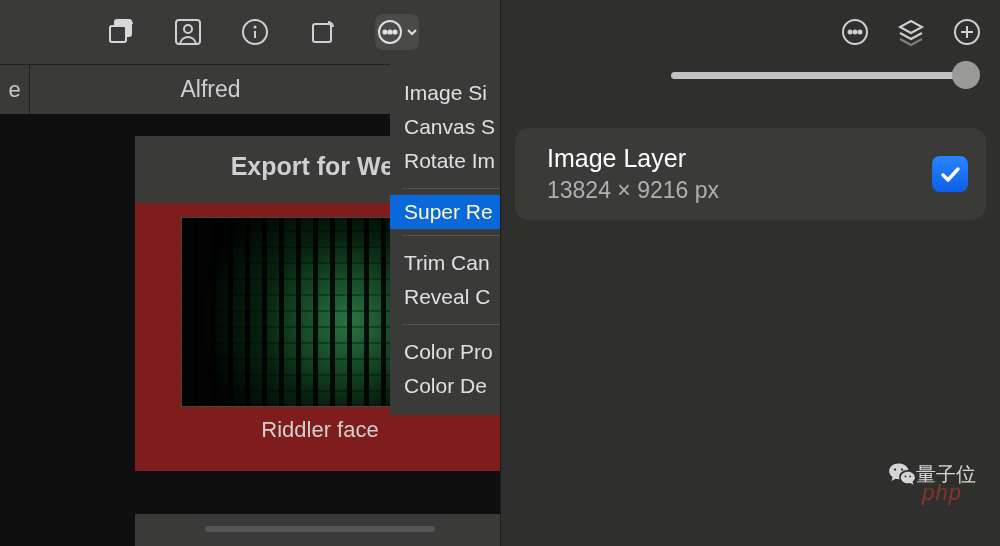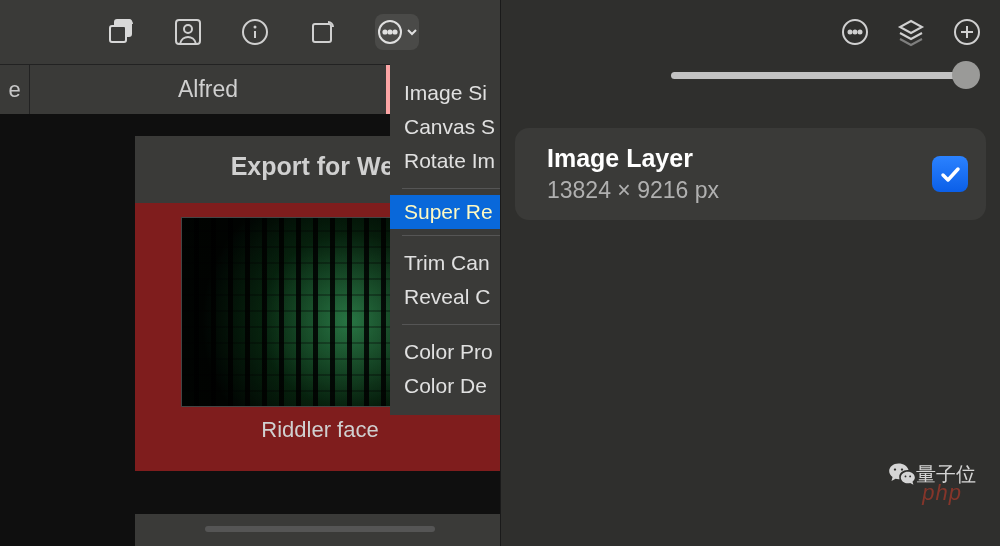--- a/index.html
+++ b/index.html
@@ -63,21 +63,21 @@
       font-size: 22px;
       border-right: 1px solid #222;
     }
     .tab-main {
       flex: 1;
       display: flex;
       align-items: center;
       justify-content: center;
       font-size: 23px;
       color: #cfcfcf;
-      border-right: 6px solid #fca5a5;
+      border-right: 1px solid #fca5a5;
     }
     .tab-empty {
       width: 108px;
       background: #323230;
     }
     .left-content { background: #0f0f0f; height: calc(100% - 114px); position: relative; }
     .export-panel {
       position: absolute;
       left: 135px;
       top: 22px;
@@ -254,21 +254,21 @@
       border-radius: 14px;
       padding: 16px 18px;
       display: flex;
       align-items: center;
     }
     .layer-thumb {
       width: 6px;
       height: 60px;
     }
     .layer-text { flex: 1; margin-left: 8px; }
-    .layer-name { font-size: 25px; font-weight: 700; color: #fff; }
+    .layer-name { font-size: 25px; font-weight: 400; color: #fff; }
     .layer-dims { font-size: 23px; color: #b0b0b0; margin-top: 4px; }
     .checkbox {
       width: 36px;
       height: 36px;
       background: linear-gradient(#2b82ff,#0b5fe8);
       border-radius: 8px;
       display: flex;
       align-items: center;
       justify-content: center;
     }

